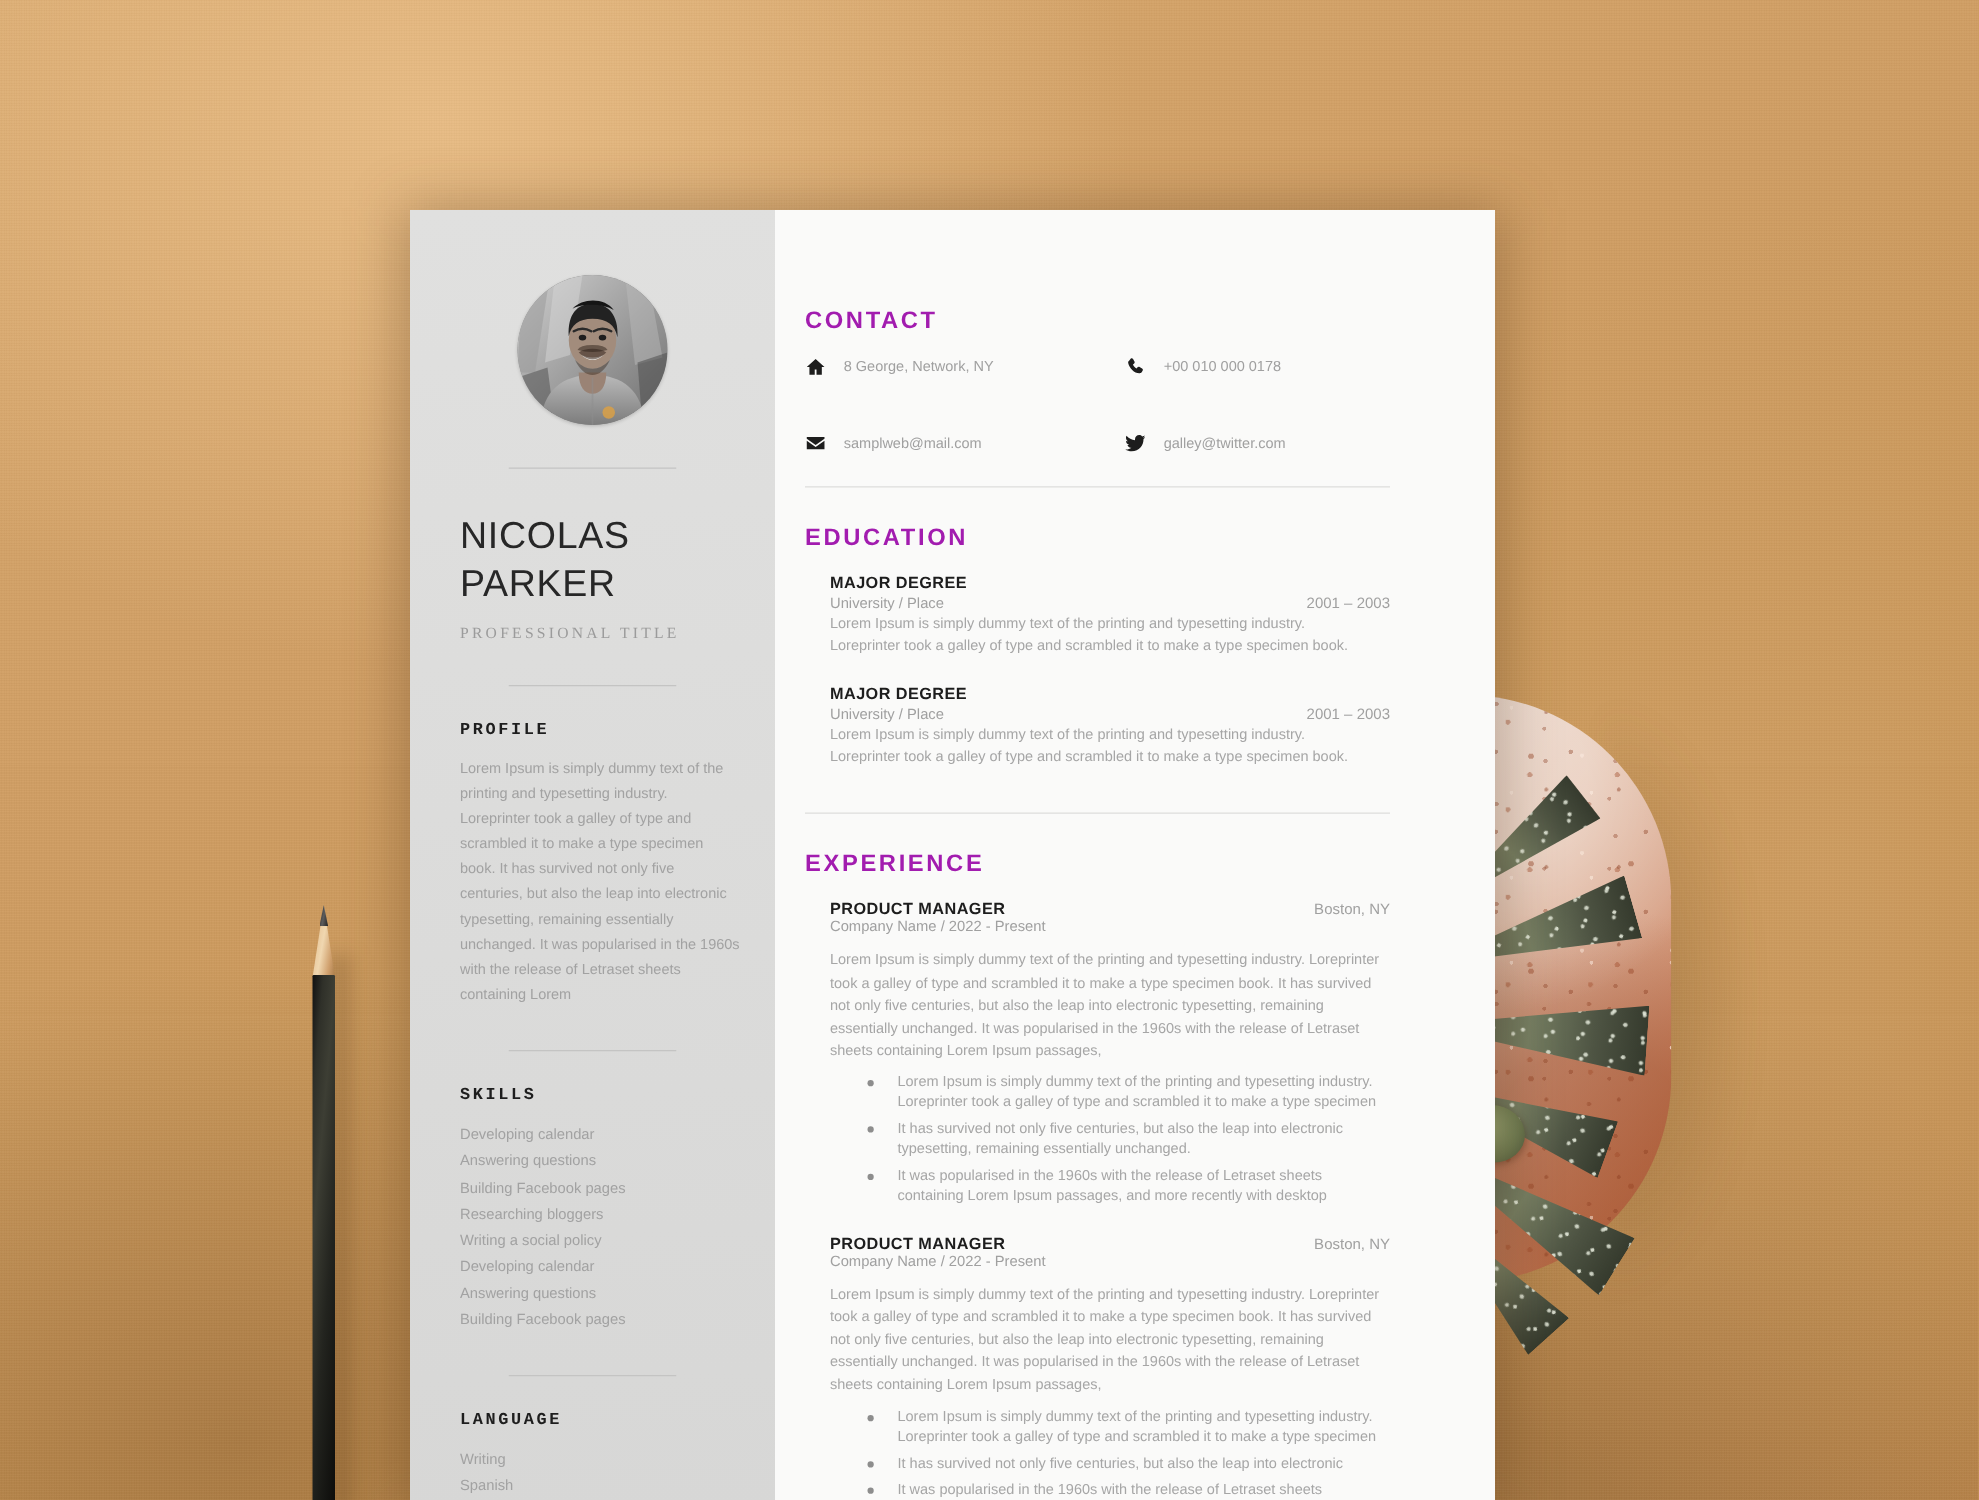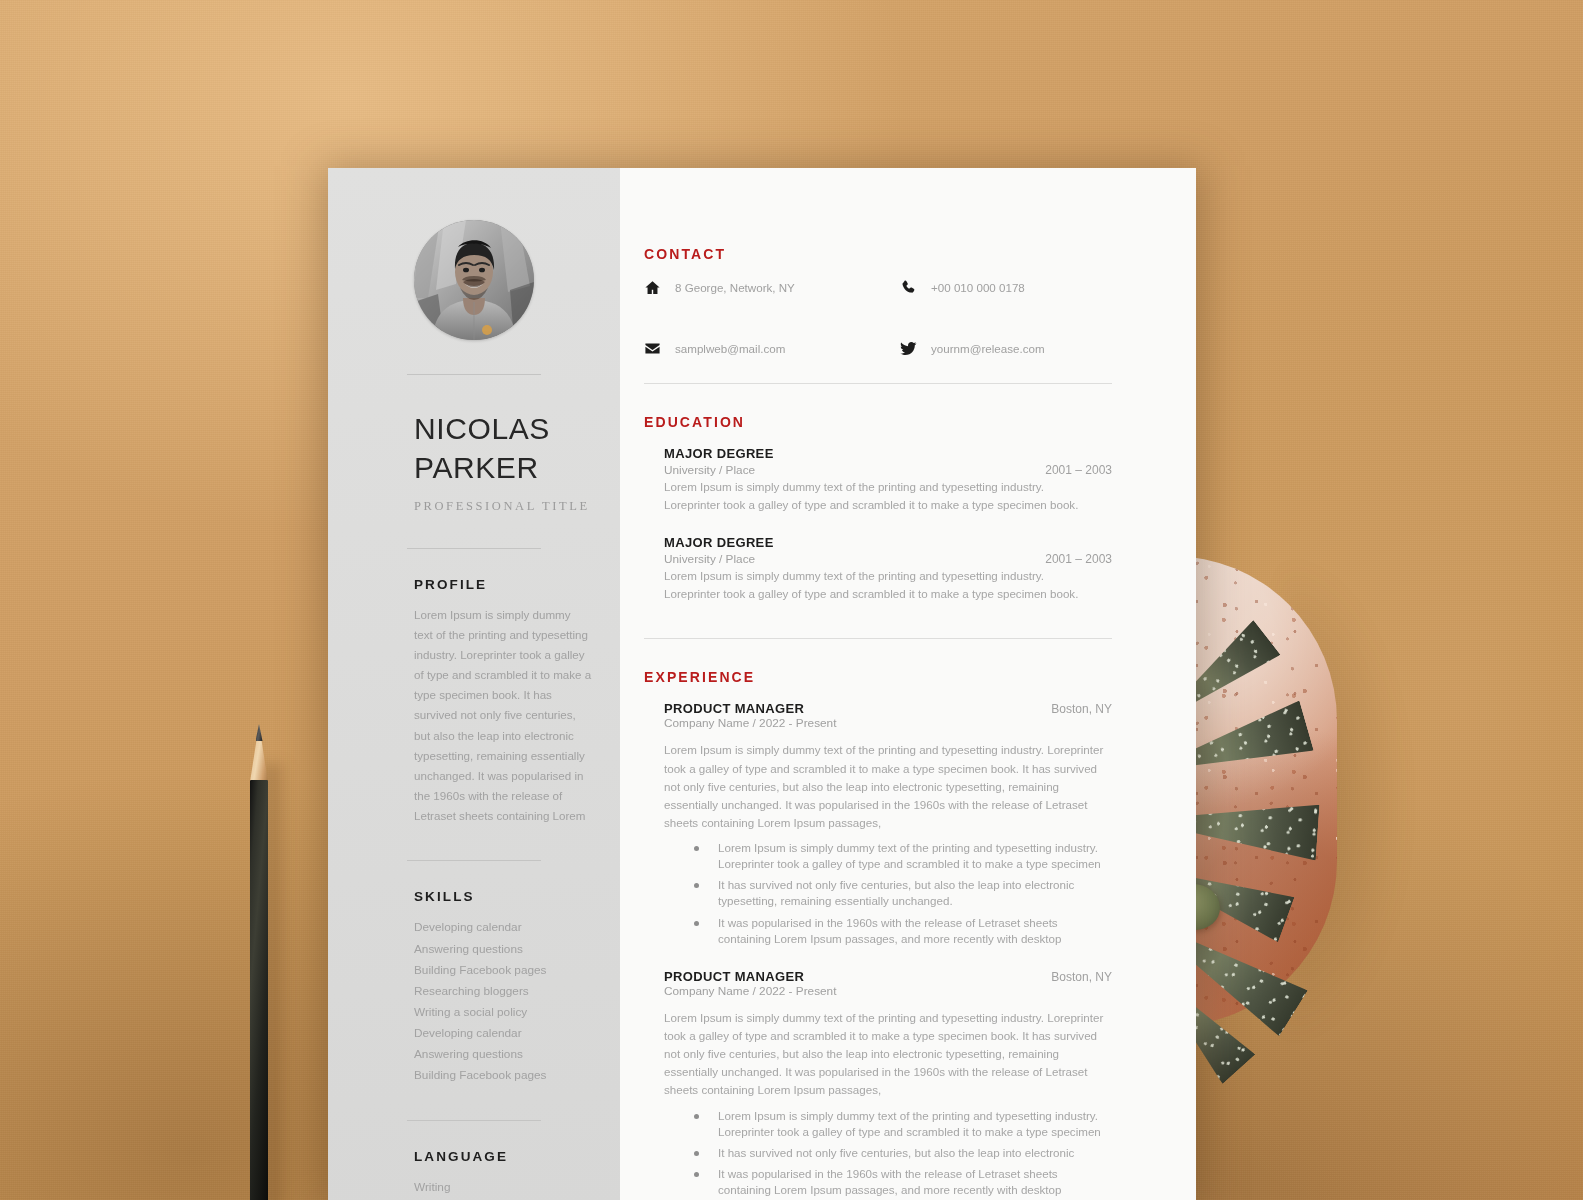--- a/index.html
+++ b/index.html
@@ -114,55 +114,55 @@
     background:#fafaf9; display:flex; overflow:hidden;
   }
 
   
   .sidebar {
     width:292px; flex:0 0 292px;
     background:linear-gradient(178deg,#e0e0df 0%,#dcdcdb 46%,#d7d7d6 100%);
     padding:52px 0 0 0;
     position:relative;
   }
-  .side-inner { padding:0 28px 0 86px; }
+  .side-inner { padding:0 28px 0 40px; }
   .avatar {
     width:120px; height:120px; border-radius:50%; margin:0 auto;
     overflow:hidden; position:relative; background:#8d8d8d;
     box-shadow:0 1px 3px rgba(0,0,0,.18);
   }
   .avatar svg { display:block; width:100%; height:100%; }
 
   .side-rule { height:1px; background:#c4c4c3; margin:34px 79px 0 79px; }
 
   .name {
     font-size:30px; line-height:1.31; letter-spacing:.6px;
     color:#272727; font-weight:400; margin-top:34px;
   }
   .job-title {
     font-size:12.5px; letter-spacing:2.6px; color:#9b9b9b;
     margin-top:11px; font-weight:400;font-family:Liberation Serif, serif;
   }
 
   .side-h {
     font-size:13.5px; letter-spacing:2.1px; color:#1e1e1e;
-    font-weight:700; margin-top:28px; margin-bottom:13px;
+    font-weight:700; margin-top:28px; margin-bottom:13px;font-family:Liberation Mono, monospace;
   }
   .profile-text {
     font-size:11.6px; line-height:1.74; color:#a2a2a2; font-weight:400;
   }
   .side-list { list-style:none; }
   .side-list li {
     font-size:11.8px; line-height:1.79; color:#a2a2a2; font-weight:400;
   }
 
   
   .content { flex:1; padding:78px 84px 0 24px; background:#fafaf9; }
   .main-h {
-    font-size:14px; letter-spacing:2.1px; color:#b91c1c; font-weight:700;
+    font-size:19px; letter-spacing:2.1px; color:#a21caf; font-weight:700;
   }
   .main-rule { height:1px; background:#dddddc; margin:26px 0 0 0; }
 
   .contact-grid {
     display:grid; grid-template-columns:1fr 1fr; row-gap:20px; margin-top:17px;gap:44px;
   }
   .contact-item { display:flex; align-items:center; gap:14px; }
   .contact-item .ico { width:17px; height:17px; flex:0 0 17px; color:#1d1d1d; }
   .contact-item .ico svg { display:block; width:100%; height:100%; fill:currentColor; }
   .contact-item .txt { font-size:11.6px; color:#a0a0a0; }
@@ -342,21 +342,21 @@
             </svg>
         </span>
         <span class="txt">samplweb@mail.com</span>
       </div>
       <div class="contact-item">
         <span class="ico">
           <svg viewBox="0 0 24 24">
               <path d="M23 5.1c-.8.4-1.7.6-2.6.8 1-.6 1.7-1.5 2-2.6-.9.5-1.9.9-3 1.1-.9-.9-2.1-1.5-3.4-1.5-2.6 0-4.7 2.1-4.7 4.7 0 .4 0 .7.1 1.1C7.6 8.5 4.1 6.6 1.7 3.7c-.4.7-.6 1.5-.6 2.3 0 1.6.8 3.1 2.1 3.9-.8 0-1.5-.2-2.1-.6 0 2.3 1.6 4.2 3.8 4.6-.4.1-.8.2-1.2.2-.3 0-.6 0-.9-.1.6 1.9 2.3 3.2 4.4 3.3-1.6 1.3-3.6 2-5.8 2-.4 0-.8 0-1.1-.1 2.1 1.3 4.6 2.1 7.2 2.1 8.7 0 13.4-7.2 13.4-13.4v-.6c.9-.7 1.7-1.5 2.3-2.4z"></path>
             </svg>
         </span>
-        <span class="txt">yournm@release.com</span>
+        <span class="txt">galley@twitter.com</span>
       </div>
     </div>
 
     <div class="main-rule"></div>
 
     <div class="sec-gap"></div>
     <div class="main-h">EDUCATION</div>
 
     <div class="blk">
       <div class="blk-title">MAJOR DEGREE</div>

